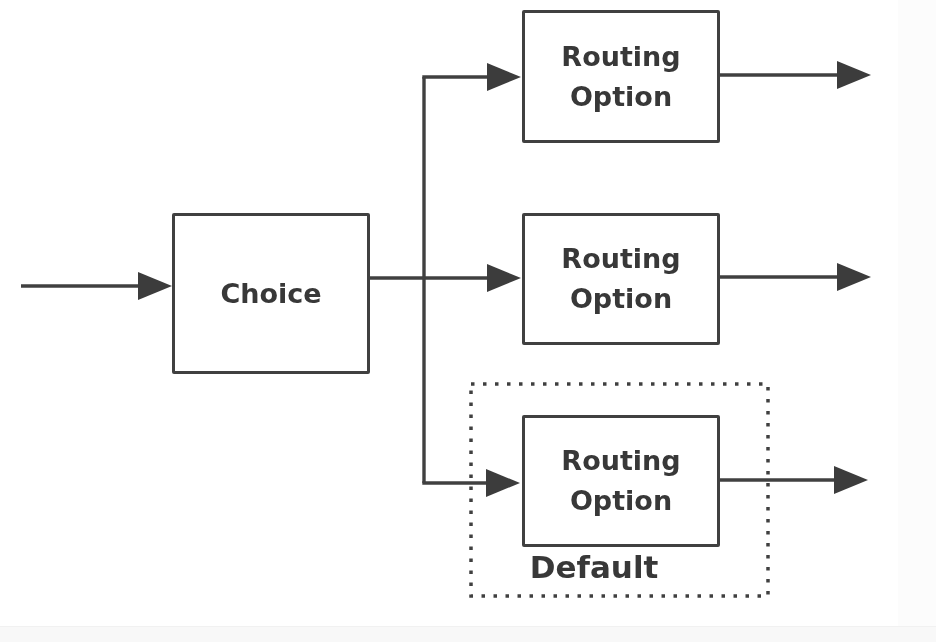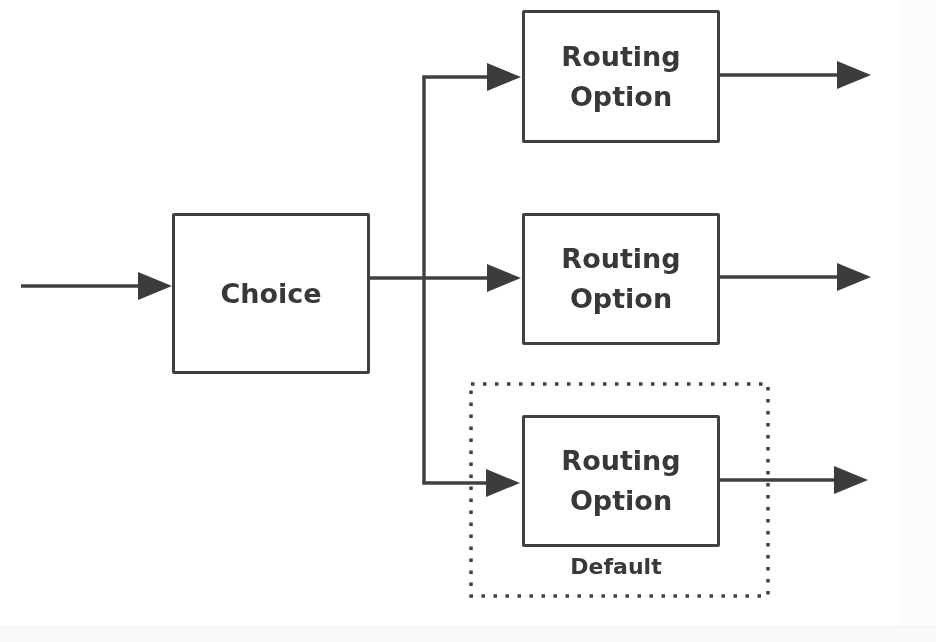--- a/index.html
+++ b/index.html
@@ -48,25 +48,25 @@
     color: #383838;
     line-height: 40px;
     width: 170px;
   }
   .node-choice   { left: 172px; top: 213px; width: 198px; height: 161px; }
   .node-routing-top     { left: 522px; top: 10px;  width: 198px; height: 133px; }
   .node-routing-middle  { left: 522px; top: 213px; width: 198px; height: 132px; }
   .node-routing-default { left: 522px; top: 415px; width: 198px; height: 132px; }
   .default-label {
     position: absolute;
-    left: 466px;
+    left: 444px;
     top: 551px;
     width: 300px;
     text-align: center;
-    font-size: 22px;
+    font-size: 31px;
     font-weight: bold;
     color: #383838;
     line-height: 32px;
   }
   .edge-strip-bottom {
     position: absolute;
     left: 0;
     top: 626px;
     width: 936px;
     height: 16px;

